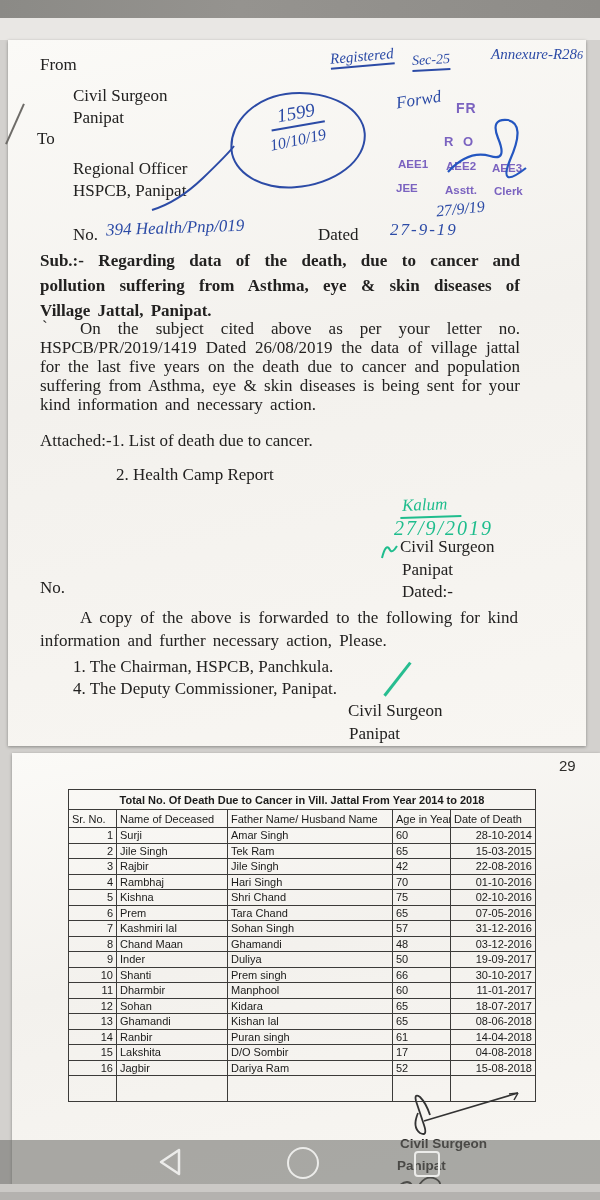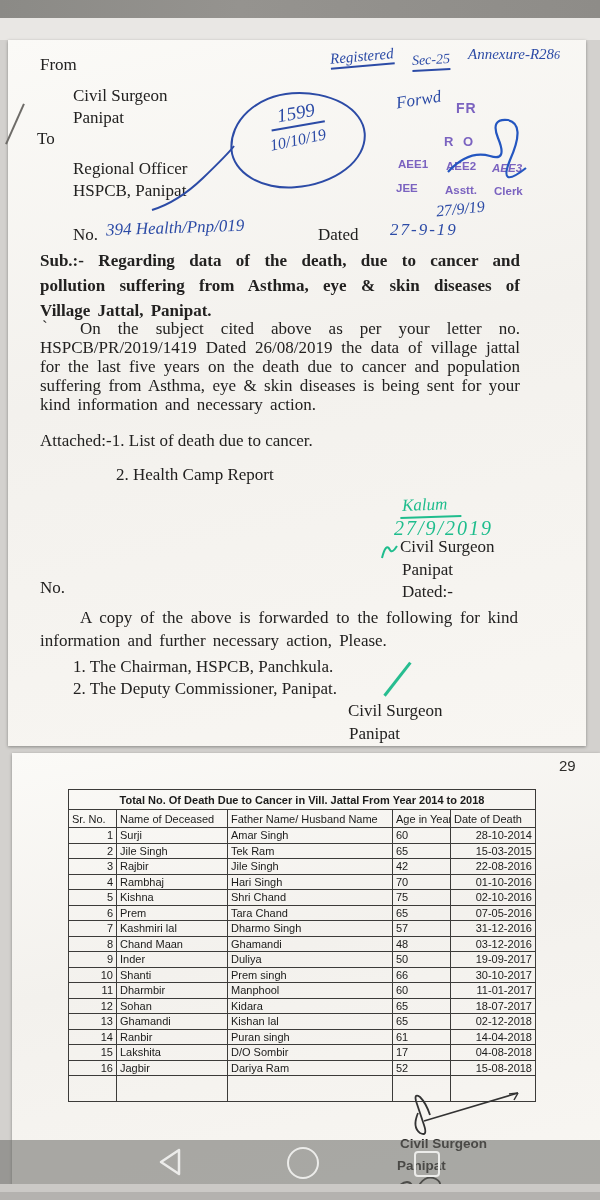--- a/index.html
+++ b/index.html
@@ -82,38 +82,38 @@
     <div class="abs txt" style="left:65px;top:45px;">Civil Surgeon</div>
     <div class="abs txt" style="left:65px;top:67px;">Panipat</div>
     <div class="abs txt" style="left:29px;top:88px;">To</div>
     <div class="abs txt" style="left:65px;top:118px;">Regional Officer</div>
     <div class="abs txt" style="left:65px;top:140px;">HSPCB, Panipat</div>
 
     <div class="abs hw ink-blue" style="left:322px;top:8px;font-size:15px;transform:rotate(-5deg);">
       <span class="underl">Registered</span>
     </div>
     <div class="abs hw ink-blue underl" style="left:404px;top:12px;font-size:14px;transform:rotate(-3deg);">Sec-25</div>
-    <div class="abs hw ink-blue" style="left:460px;top:6px;font-size:15px;">
+    <div class="abs hw ink-blue" style="left:483px;top:6px;font-size:15px;">
       <span>Annexure-R28</span><span style="font-size:12px;">6</span>
     </div>
     <div class="abs hw ink-blue" style="left:388px;top:50px;font-size:17px;transform:rotate(-9deg);">Forwd</div>
     <div class="abs stamp ink-purple" style="left:448px;top:60px;font-size:14px;letter-spacing:1px;">FR</div>
 
     <div class="diary-circle ink-blue">
       <span class="diary-no hw">1599</span>
       <span class="diary-date hw">10/10/19</span>
     </div>
     <svg class="abs" style="left:140px;top:100px;" width="90" height="75">
       <path d="M4,70 Q30,62 55,38 T86,6" stroke="#2c4ba6" stroke-width="2" fill="none"></path>
     </svg>
 
     <div class="abs stamp ink-purple" style="left:436px;top:94px;font-size:13px;letter-spacing:3px;">R O</div>
     <div class="abs stamp ink-purple" style="left:390px;top:118px;font-size:11.5px;">AEE1</div>
     <div class="abs stamp ink-purple" style="left:438px;top:120px;font-size:11.5px;">AEE2</div>
-    <div class="abs stamp ink-purple" style="left:484px;top:122px;font-size:11.5px;font-style:italic;">AEE3</div>
+    <div class="abs stamp ink-purple" style="left:484px;top:122px;font-size:11.5px;">AEE3</div>
     <div class="abs stamp ink-purple" style="left:388px;top:142px;font-size:11.5px;">JEE</div>
     <div class="abs stamp ink-purple" style="left:437px;top:144px;font-size:11.5px;">Asstt.</div>
     <div class="abs stamp ink-purple" style="left:486px;top:145px;font-size:11.5px;">Clerk</div>
     <div class="abs hw ink-blue" style="left:428px;top:160px;font-size:16px;transform:rotate(-6deg);">27/9/19</div>
     <svg class="abs" style="left:430px;top:70px;" width="110" height="100">
       <path d="M10,62 Q30,40 52,46 Q70,52 60,28 Q52,8 70,10 Q88,14 72,50 Q60,80 88,58" stroke="#2456c0" stroke-width="2.2" fill="none"></path>
     </svg>
 
     <div class="abs txt" style="left:65px;top:184px;">No.</div>
     <div class="abs hw ink-blue" style="left:98px;top:178px;font-size:17px;transform:rotate(-2deg);">394 Health/Pnp/019</div>
@@ -133,21 +133,21 @@
       <path d="M4,22 Q8,6 12,14 Q14,18 19,10" stroke="#1fbd8d" stroke-width="2" fill="none"></path>
     </svg>
     <div class="abs txt" style="left:392px;top:496px;">Civil Surgeon</div>
     <div class="abs txt" style="left:394px;top:519px;">Panipat</div>
 
     <div class="abs txt" style="left:32px;top:537px;">No.</div>
     <div class="abs txt" style="left:394px;top:541px;">Dated:-</div>
 
     <div class="abs txt just" style="left:32px;top:566px;width:478px;line-height:23px;text-indent:40px;">A copy of the above is forwarded to the following for kind information and further necessary action, Please.</div>
     <div class="abs txt" style="left:65px;top:616px;">1. The Chairman, HSPCB, Panchkula.</div>
-    <div class="abs txt" style="left:65px;top:638px;">2. The Deputy Commissioner, Panipat.</div>
+    <div class="abs txt" style="left:65px;top:638px;">4. The Deputy Commissioner, Panipat.</div>
 
     <div class="green-tick"></div>
     <div class="abs txt" style="left:340px;top:660px;">Civil Surgeon</div>
     <div class="abs txt" style="left:341px;top:683px;">Panipat</div>
   </div>
 
   <div class="page page2">
     <div class="abs pg2-num" style="left:547px;top:4px;">29</div>
 
     <table class="deaths-table abs" style="left:56px;top:36px;">
@@ -210,21 +210,21 @@
           <tr>
           <td class="c-sr">6</td>
           <td>Prem</td>
           <td>Tara Chand</td>
           <td class="c-age">65</td>
           <td class="c-date">07-05-2016</td>
         </tr>
           <tr>
           <td class="c-sr">7</td>
           <td>Kashmiri lal</td>
-          <td>Dharmo Singh</td>
+          <td>Sohan Singh</td>
           <td class="c-age">57</td>
           <td class="c-date">31-12-2016</td>
         </tr>
           <tr>
           <td class="c-sr">8</td>
           <td>Chand Maan</td>
           <td>Ghamandi</td>
           <td class="c-age">48</td>
           <td class="c-date">03-12-2016</td>
         </tr>
@@ -254,21 +254,21 @@
           <td>Sohan</td>
           <td>Kidara</td>
           <td class="c-age">65</td>
           <td class="c-date">18-07-2017</td>
         </tr>
           <tr>
           <td class="c-sr">13</td>
           <td>Ghamandi</td>
           <td>Kishan lal</td>
           <td class="c-age">65</td>
-          <td class="c-date">02-12-2018</td>
+          <td class="c-date">08-06-2018</td>
         </tr>
           <tr>
           <td class="c-sr">14</td>
           <td>Ranbir</td>
           <td>Puran singh</td>
           <td class="c-age">61</td>
           <td class="c-date">14-04-2018</td>
         </tr>
           <tr>
           <td class="c-sr">15</td>

